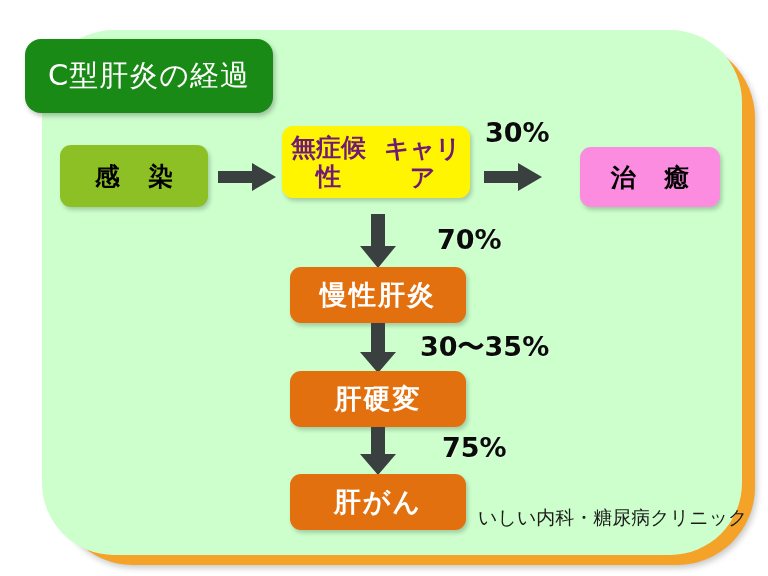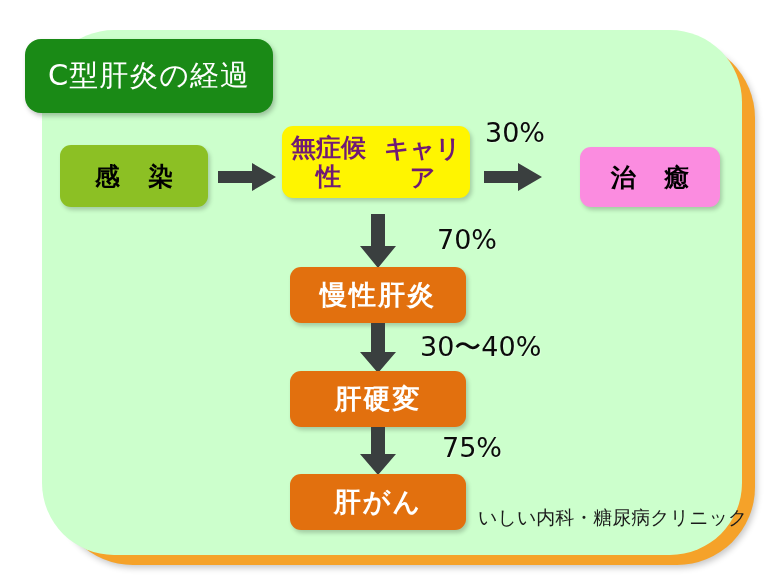--- a/index.html
+++ b/index.html
@@ -131,21 +131,21 @@
   .arrow {
     position: absolute;
   }
   .arrow svg { display: block; }
 
   
   .pct {
     position: absolute;
     color: #0b0b0b;
     font-size: 27px;
-    font-weight: normal;
+    font-weight: bold;
     white-space: nowrap;
     text-shadow: 1px 1px 1px rgba(255,255,255,0.35);
   }
   .pct-30   { left: 485px; top: 117px; }
   .pct-70   { left: 437px; top: 224px; }
   .pct-3040 { left: 420px; top: 329px; }
   .pct-75   { left: 442px; top: 432px; }
 
   
   .credit {
@@ -206,21 +206,21 @@
 
   <div class="node node-orange node-chronic">
     <span>慢性肝炎</span>
   </div>
 
   <div class="arrow" style="left:360px; top:323px;">
     <svg width="36" height="50" viewBox="0 0 36 50" aria-hidden="true">
       <polygon points="11,0 25,0 25,29 36,29 18,50 0,29 11,29" fill="#3A3F3F"></polygon>
     </svg>
   </div>
-  <div class="pct pct-3040">30〜40%</div>
+  <div class="pct pct-3040">30〜35%</div>
 
   <div class="node node-orange node-cirrhosis">
     <span>肝硬変</span>
   </div>
 
   <div class="arrow" style="left:360px; top:427px;">
     <svg width="36" height="48" viewBox="0 0 36 48" aria-hidden="true">
       <polygon points="11,0 25,0 25,27 36,27 18,48 0,27 11,27" fill="#3A3F3F"></polygon>
     </svg>
   </div>

